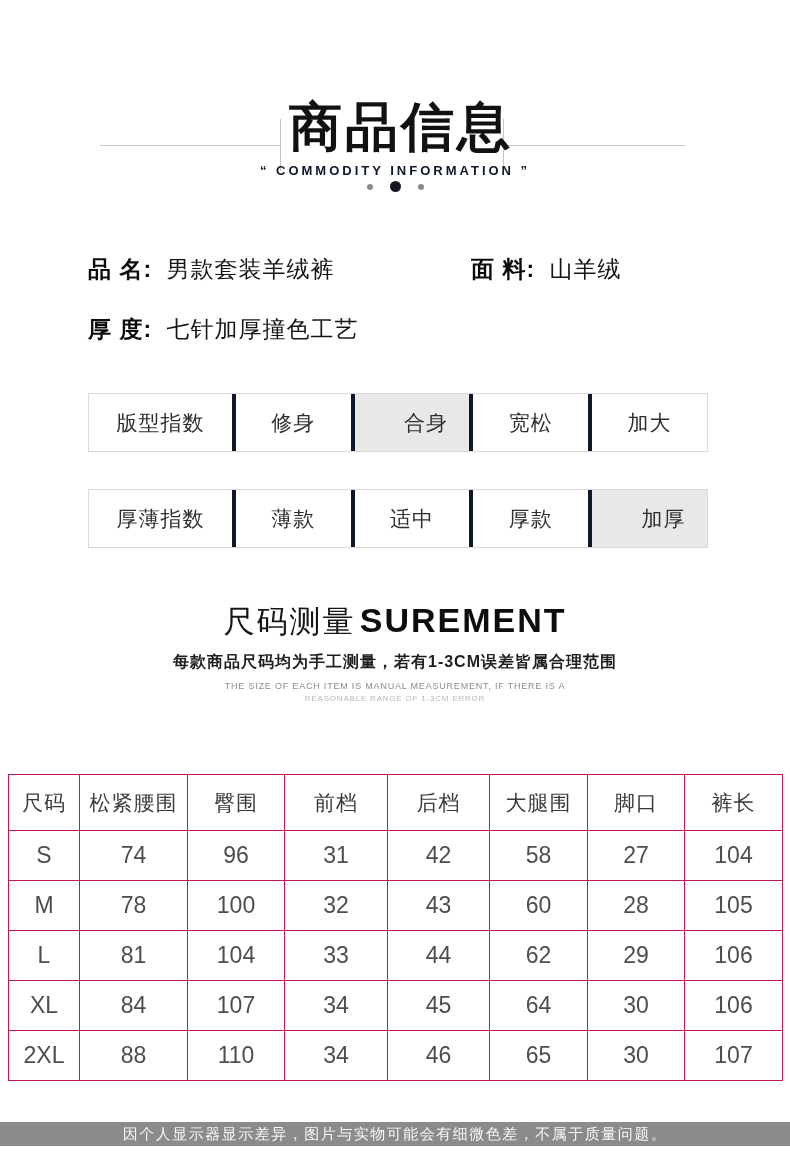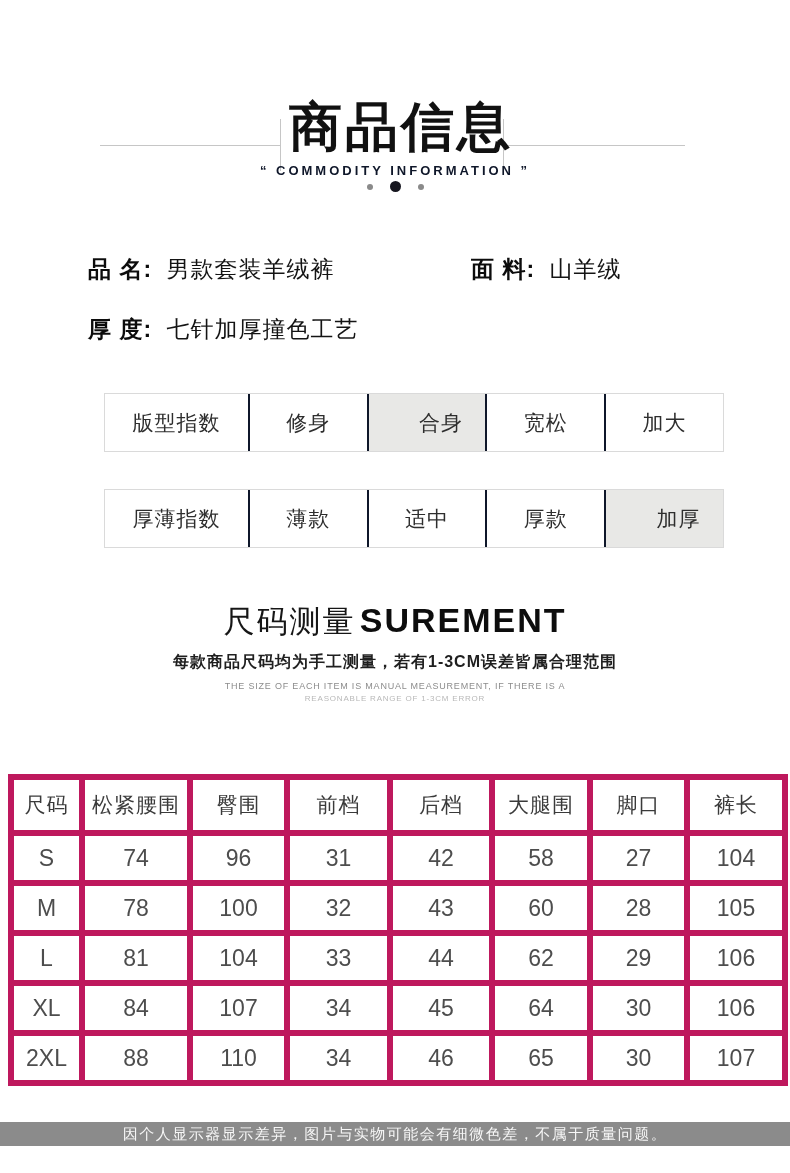--- a/index.html
+++ b/index.html
@@ -40,49 +40,49 @@
   .dot-lg { width: 11px; height: 11px; border-radius: 50%; background: #16161f; }
 
   
   .product-info { position: absolute; left: 88px; top: 254px; right: 40px; }
   .info-row { display: flex; margin-bottom: 29px; gap: 36px; }
   .info-pair.first { width: 347px; }
   .info-label { font-weight: 700; font-size: 23px; color: #0c0c0c; margin-right: 10px; letter-spacing: 1px; }
   .info-value { font-size: 23px; color: #141414; letter-spacing: 1px; }
 
   
-  .index-tables { position: absolute; left: 104px; top: 393px; }
+  .index-tables { position: absolute; left: 88px; top: 393px; }
   .index-table {
     display: flex; width: 620px; height: 59px;
     border: 1px solid #dadada; background: #ffffff;
   }
   .index-table + .index-table { margin-top: 37px; }
   .index-table .cell {
     display: flex; align-items: center; justify-content: center;
     font-size: 21px; color: #2e2e2e; letter-spacing: 1px;
-    border-left: 2px solid #0f172a;
+    border-left: 4px solid #0f172a;
   }
   .index-table .cell:first-child { border-left: none; width: 143px; }
   .index-table .cell { width: 119px; }
   .index-table .cell.hl { background: #e8e8e6; padding-left: 28px; }
 
   
   .size-head { position: absolute; left: 0; right: 0; top: 601px; text-align: center; }
   .size-title { white-space: nowrap; }
   .size-title .cn { font-size: 31px; font-weight: 400; color: #161616; letter-spacing: 2px; }
   .size-title .en { font-size: 34px; font-weight: 700; color: #0d0d0d; letter-spacing: 2px; }
   .size-sub { margin-top: 9px; font-size: 16px; font-weight: 700; color: #1f1f1f; letter-spacing: 1px; }
   .size-note1 { margin-top: 8px; font-size: 9px; color: #8c8c8c; letter-spacing: 0.8px; }
   .size-note2 { margin-top: 3px; font-size: 8px; color: #b8b8b8; letter-spacing: 0.8px; }
 
   
   .size-table-wrap { position: absolute; left: 8px; top: 774px; }
   table.size-table { border-collapse: collapse; table-layout: fixed; width: 774px; }
   table.size-table th, table.size-table td {
-    border: 6px solid #be185d; text-align: center; vertical-align: middle;
+    border: 1px solid #be185d; text-align: center; vertical-align: middle;
     background: #ffffff;
   }
   table.size-table th {
     height: 56px; font-size: 21px; font-weight: 400; color: #3a3a3a; letter-spacing: 1px;
   }
   table.size-table td {
     height: 50px; font-size: 23px; font-weight: 300; color: #4d4d4d;
   }
 
   

